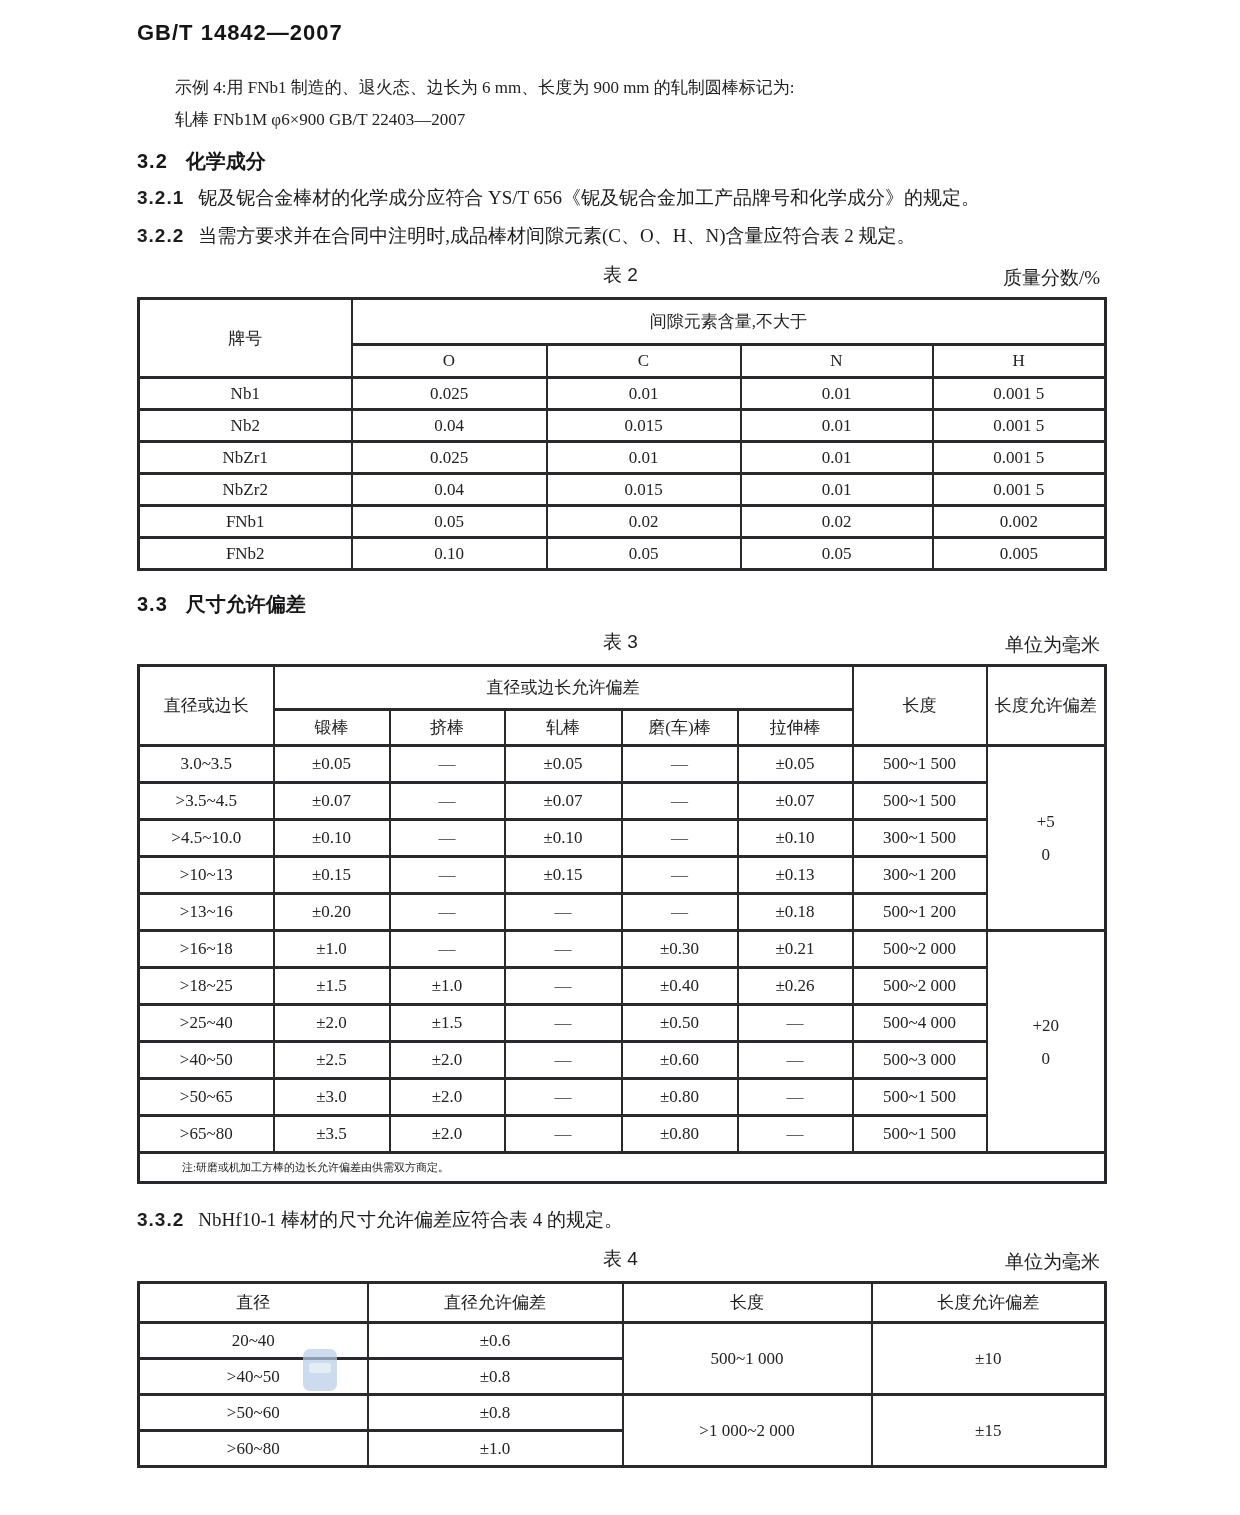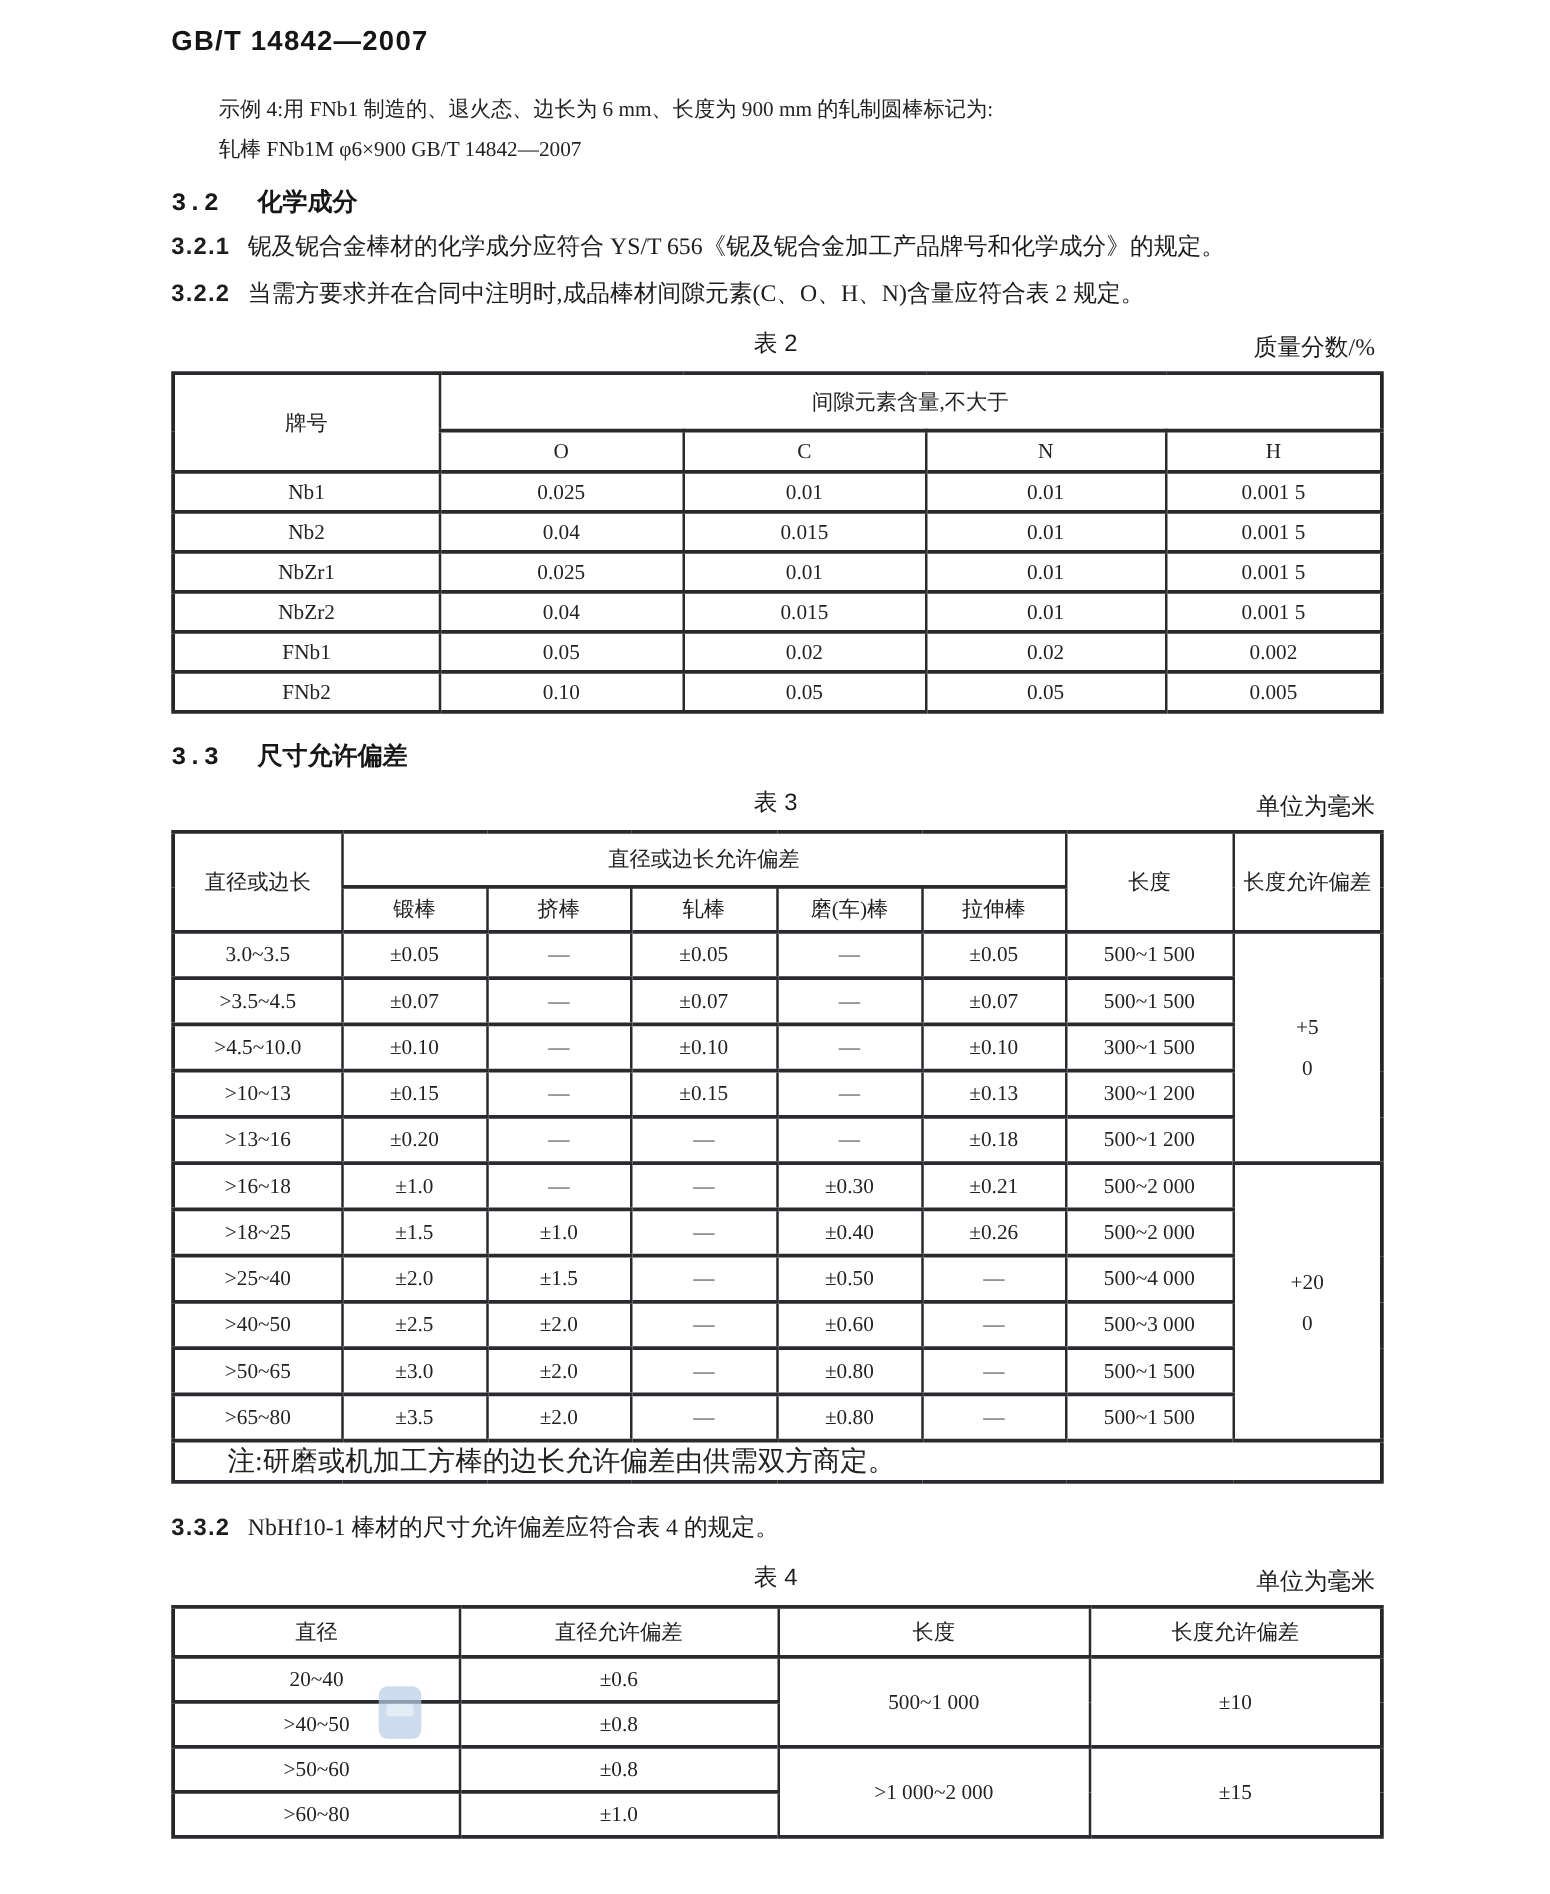--- a/index.html
+++ b/index.html
@@ -20,21 +20,21 @@
     font-family: "Liberation Sans", "DejaVu Sans", sans-serif;
     font-weight: bold; font-size: 22px; letter-spacing: 1px;
     color: #151517;
   }
   .example-block { margin: 26px 0 0 38px; font-size: 17px; line-height: 32px; color: #222; }
   .heading {
     margin-top: 12px;
     font-family: "Liberation Sans", "DejaVu Sans", sans-serif;
     font-weight: bold; font-size: 20px; color: #17171a;
   }
-  .heading .hnum { margin-right: 30px; letter-spacing: 1px; font-family: Liberation Mono, monospace; }
+  .heading .hnum { margin-right: 18px; letter-spacing: 1px; }
   .para { margin-top: 7px; font-size: 19px; line-height: 31px; }
   .para .pnum {
     font-family: "Liberation Sans", "DejaVu Sans", sans-serif;
     font-weight: bold; margin-right: 14px; letter-spacing: 1px; text-align: center;
   }
   .mt-big { margin-top: 20px; }
   .caption-row {
     position: relative; margin-top: 11px; margin-bottom: 9px;
     height: 26px; text-align: center;
   }
@@ -58,21 +58,21 @@
     padding: 0 2px;
   }
   .dash { color: #4a4a4e; }
   #table2 .h1 th { height: 46px; }
   #table2 .h2 th { height: 33px; }
   #table2 tbody td { height: 32px; }
   #table3 .h1 th { height: 44px; }
   #table3 .h2 th { height: 36px; }
   #table3 tbody td { height: 37px; }
   #table3 .note-cell {
-    height: 30px; text-align: left; padding-left: 42px; font-size: 22px;
+    height: 30px; text-align: left; padding-left: 42px; font-size: 11px;
   }
   .dev-cell div { line-height: 33px; font-size: 17px; }
   #table4 .h1 th { height: 40px; }
   #table4 tbody td { height: 36px; }
   .scan-artifact {
     position: absolute; left: 303px; top: 1349px;
     width: 34px; height: 42px;
     background: #b7cde6; opacity: 0.7; border-radius: 7px;
   }
   .scan-artifact::after {
@@ -82,21 +82,21 @@
 </style>
 </head>
 <body>
 
 <div class="page">
 
   <div class="doc-header">GB/T 14842—2007</div>
 
   <div class="example-block">
     <div>示例 4:用 FNb1 制造的、退火态、边长为 6 mm、长度为 900 mm 的轧制圆棒标记为:</div>
-    <div>轧棒 FNb1M   φ6×900   GB/T 14842—2007</div>
+    <div>轧棒 FNb1M   φ6×900   GB/T 22403—2007</div>
   </div>
 
   <div class="heading">
     <span class="hnum">3.2</span><span>化学成分</span>
   </div>
 
   <div class="para">
     <span class="pnum">3.2.1</span><span>铌及铌合金棒材的化学成分应符合 YS/T 656《铌及铌合金加工产品牌号和化学成分》的规定。</span>
   </div>
 

